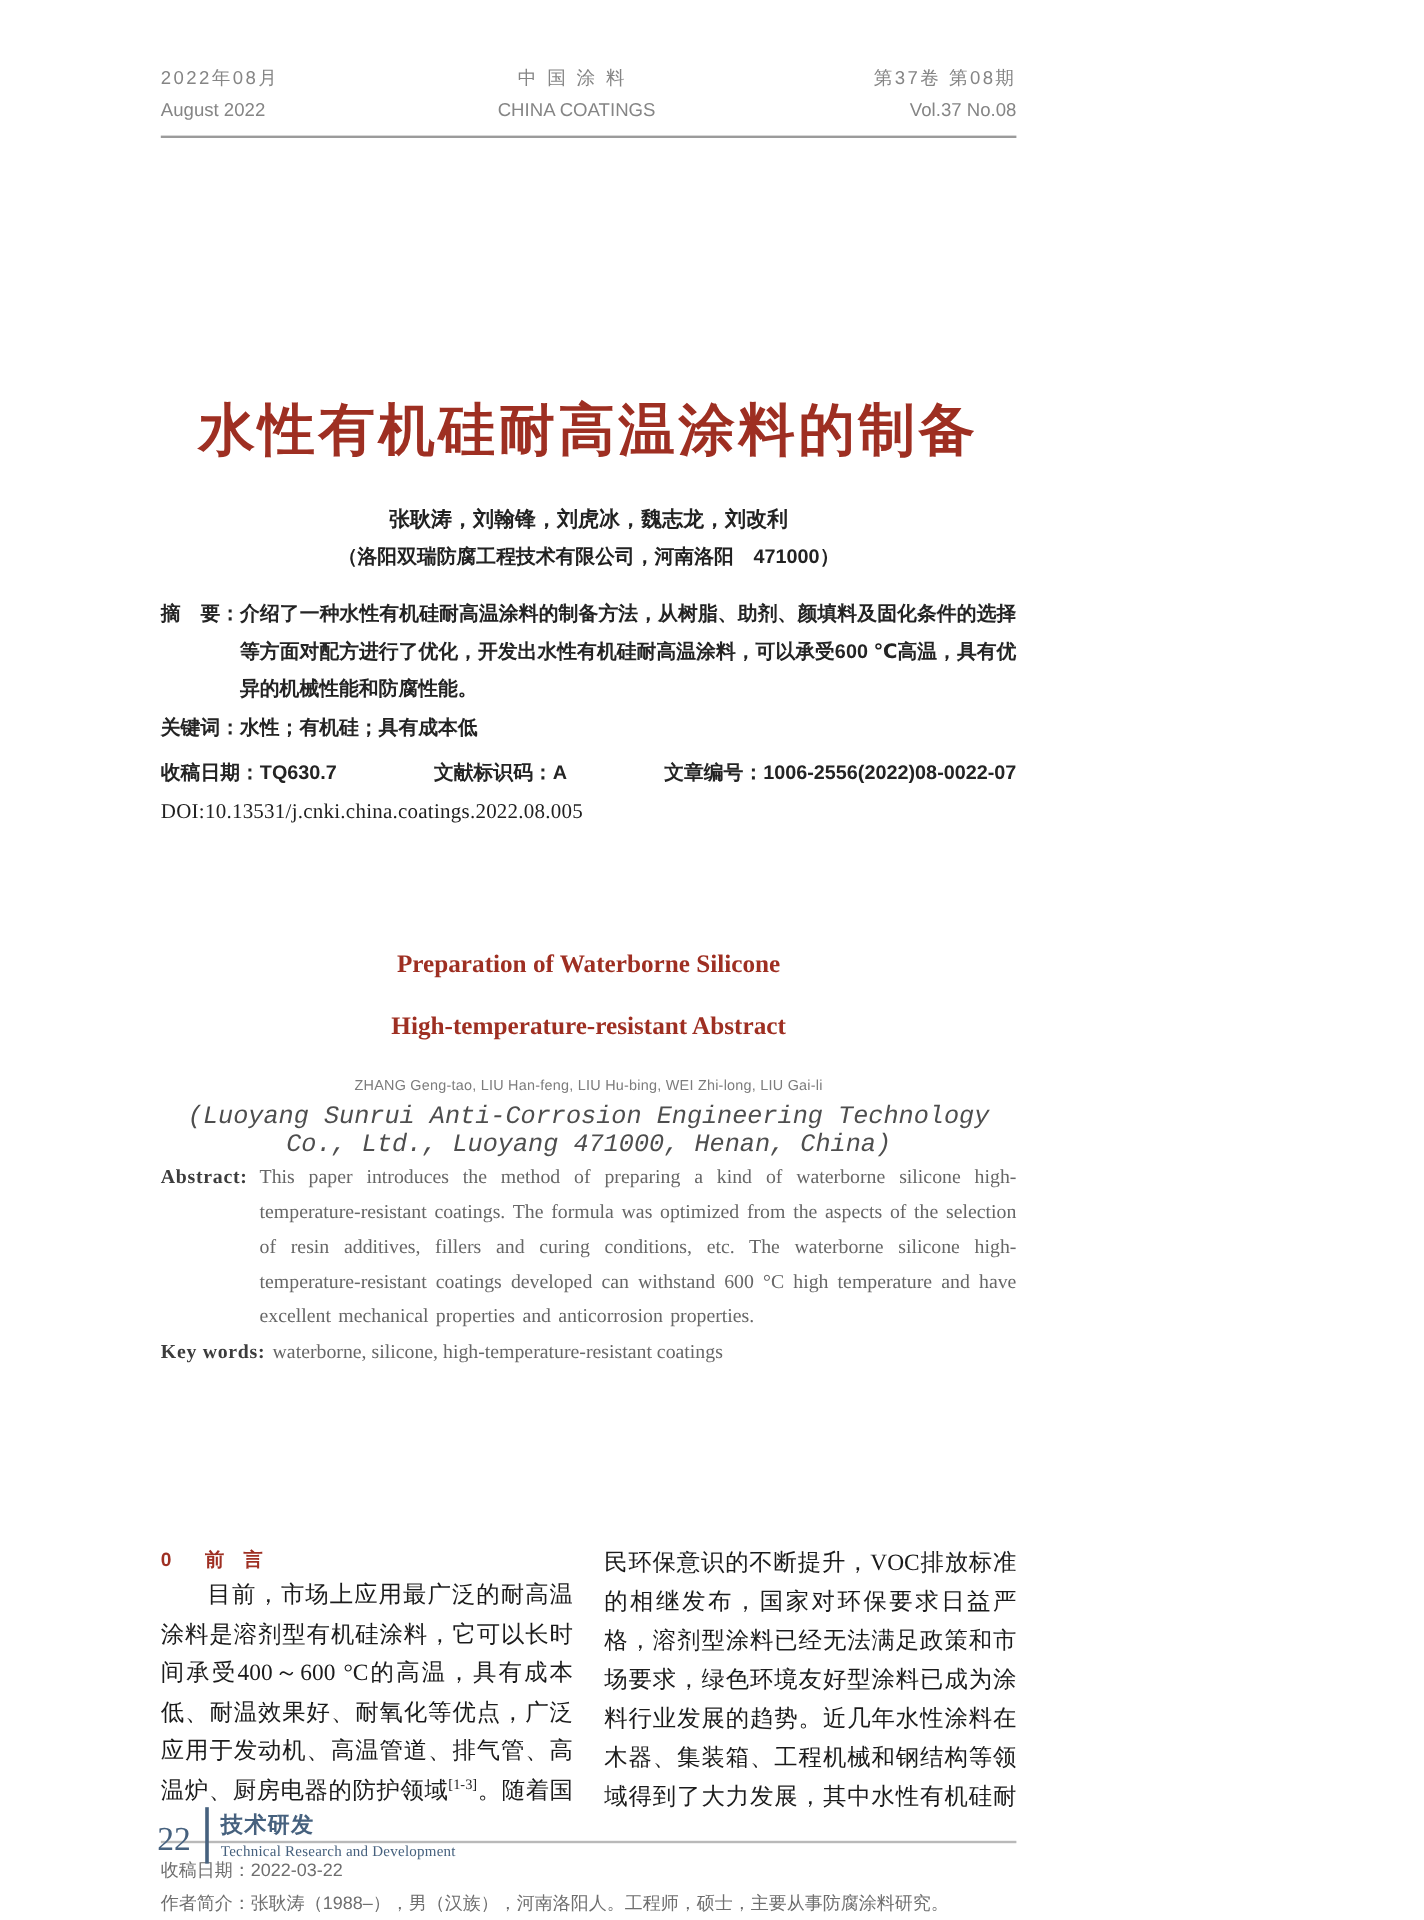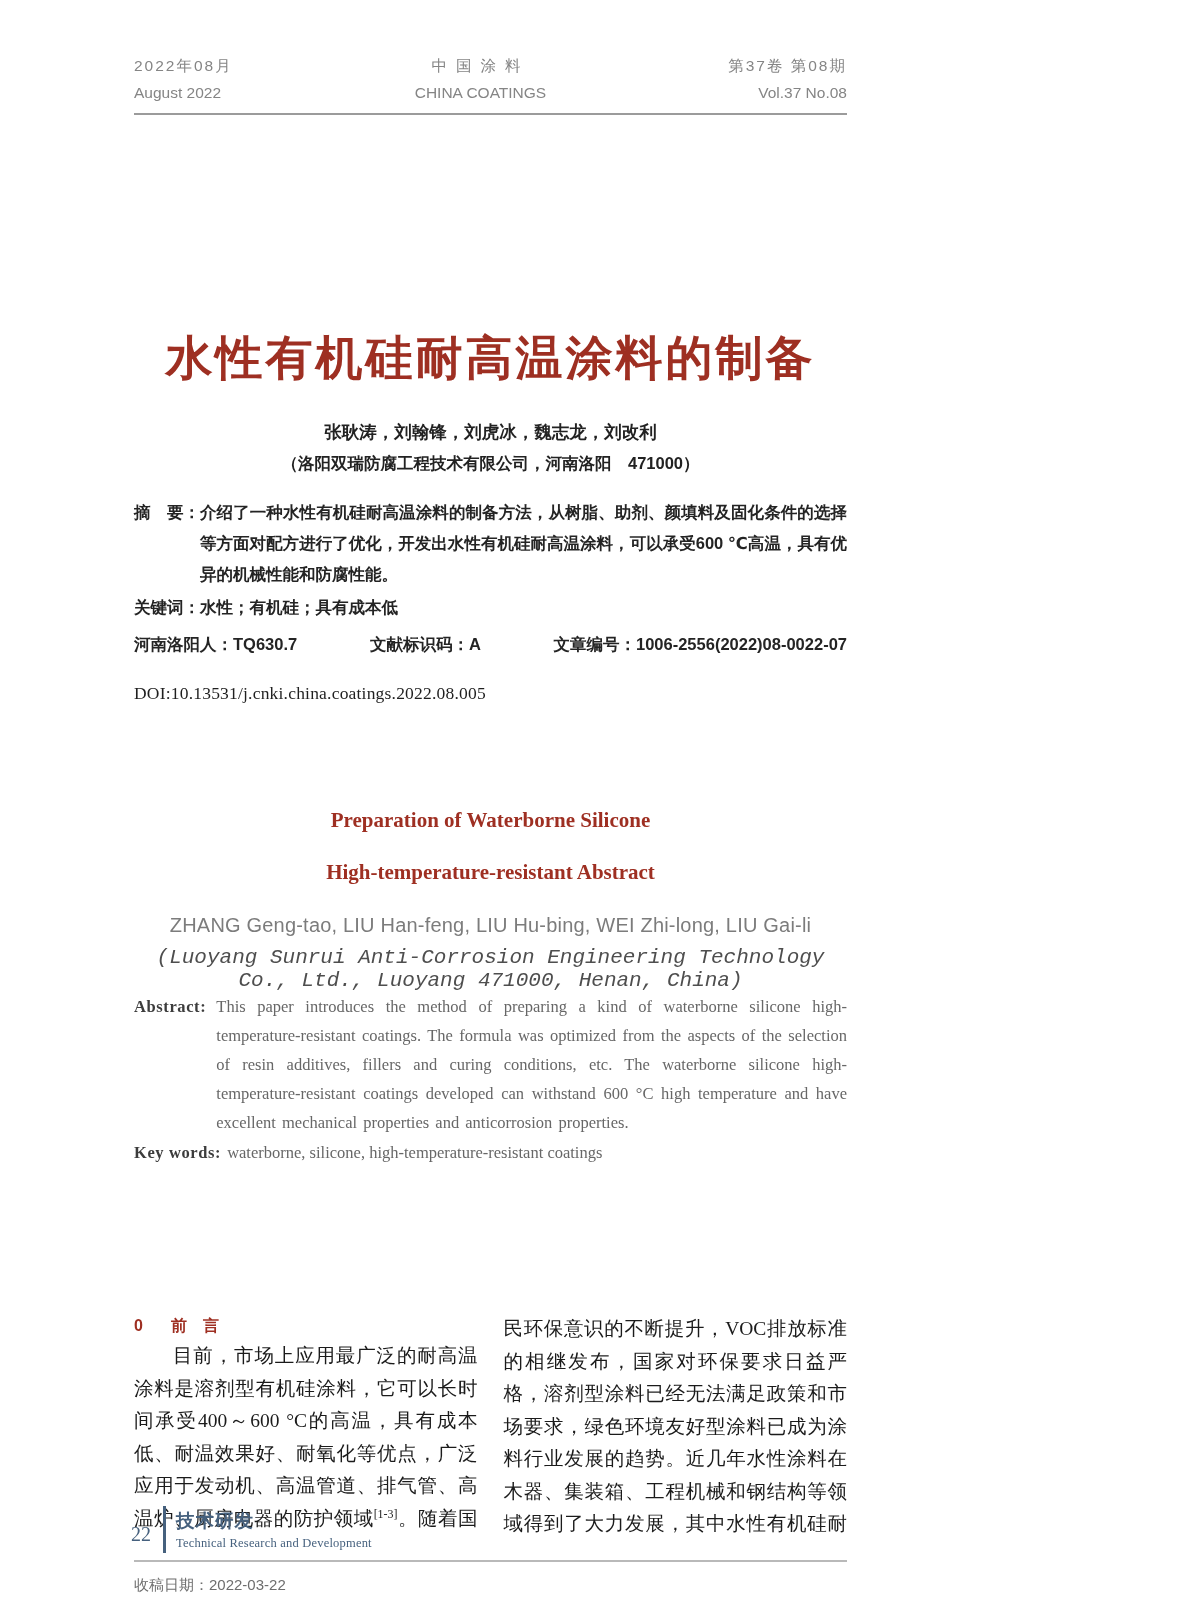--- a/index.html
+++ b/index.html
@@ -33,27 +33,27 @@
   }
   .authors-cn{margin-top:30px;text-align:center;font-size:17.5px;font-weight:700;color:#222;}
   .affil-cn{margin-top:9px;text-align:center;font-size:16.5px;font-weight:600;color:#222;}
   
   .cnblock{font-size:16.5px;line-height:31px;font-weight:600;color:#242424;}
   .abstract-cn{display:flex;margin-top:22px;}
   .abstract-cn .label{flex:none;}
   .abstract-cn .body{flex:1;text-align:justify;}
   .keywords-cn{margin-top:2px;}
   .meta-row{display:flex;justify-content:space-between;margin-top:6px;}
-  .doi-line{margin-top:23px;font-family:var(--serif);font-size:17.5px;font-weight:400;color:#1f1f1f;letter-spacing:.2px;}
+  .doi-line{margin-top:6px;font-family:var(--serif);font-size:17.5px;font-weight:400;color:#1f1f1f;letter-spacing:.2px;}
   
   .title-en{
     margin-top:90px;text-align:center;color:var(--accent);
     font-family:var(--serif);font-weight:700;font-size:21px;line-height:52px;
   }
-  .authors-en{margin-top:16px;text-align:center;font-size:20px;color:#7c7c7c;letter-spacing:.2px;}
+  .authors-en{margin-top:16px;text-align:center;font-size:12px;color:#7c7c7c;letter-spacing:.2px;}
   .affil-en{margin-top:9px;text-align:center;font-family:Liberation Mono, monospace;font-style:italic;font-size:21px;color:#4e4e4e;}
   
   .enblock{font-family:var(--serif);font-size:16.5px;line-height:29px;color:var(--text-gray);}
   .abstract-en{display:flex;}
   .abstract-en .label,.keywords-en .label{font-weight:700;color:#3c3c3c;letter-spacing:.6px;}
   .abstract-en .label{flex:none;padding-right:10px;}
   .abstract-en .body{flex:1;text-align:justify;word-spacing:2px;}
   .keywords-en{margin-top:1px;}
   .keywords-en .body{padding-left:6px;}
   
@@ -68,21 +68,21 @@
     text-align:justify;text-indent:2em;color:#1b1b1b;
   }
   .intro sup{font-size:12px;line-height:0;}
   
   .footnote-rule{margin-top:9px;border-top:2px solid #b9b9b9;}
   .footnotes{padding-top:9px;color:#6e6e6e;font-size:15px;line-height:27.5px;}
   
   .pfooter{
     position:absolute;left:131px;top:1506px;display:flex;align-items:center;color:var(--footer-blue);
   }
-  .pfooter .pno{font-family:var(--serif);font-size:20px;line-height:30px;margin-top:8px;}
+  .pfooter .pno{font-family:var(--serif);font-size:28px;line-height:30px;margin-top:8px;}
   .pfooter .bar{width:3px;height:47px;background:var(--footer-blue);margin:0 10px 0 12px;}
   .pfooter .sec-cn{font-size:18.5px;font-weight:700;letter-spacing:1px;}
   .pfooter .sec-en{font-family:var(--serif);font-size:12.5px;margin-top:3px;letter-spacing:.2px;}
 </style>
 </head>
 <body>
 
 <div class="page">
 
   <div class="jheader">
@@ -106,21 +106,21 @@
 
   <div class="abstract-cn cnblock">
     <span class="label">摘　要：</span>
     <div class="body">介绍了一种水性有机硅耐高温涂料的制备方法，从树脂、助剂、颜填料及固化条件的选择等方面对配方进行了优化，开发出水性有机硅耐高温涂料，可以承受600 ℃高温，具有优异的机械性能和防腐性能。</div>
   </div>
   <div class="keywords-cn cnblock">
     <span class="label">关键词：</span><span>水性；有机硅；具有成本低</span>
   </div>
 
   <div class="meta-row cnblock">
-    <span>河南洛阳人：TQ630.7</span>
+    <span>收稿日期：TQ630.7</span>
     <span>文献标识码：A</span>
     <span>文章编号：1006-2556(2022)08-0022-07</span>
   </div>
   <div class="doi-line">DOI:10.13531/j.cnki.china.coatings.2022.08.005</div>
 
   <h2 class="title-en">
     <span>Preparation of Waterborne Silicone</span><br>
     <span>High-temperature-resistant Abstract</span>
   </h2>
   <div class="authors-en">ZHANG Geng-tao, LIU Han-feng, LIU Hu-bing, WEI Zhi-long, LIU Gai-li</div>

